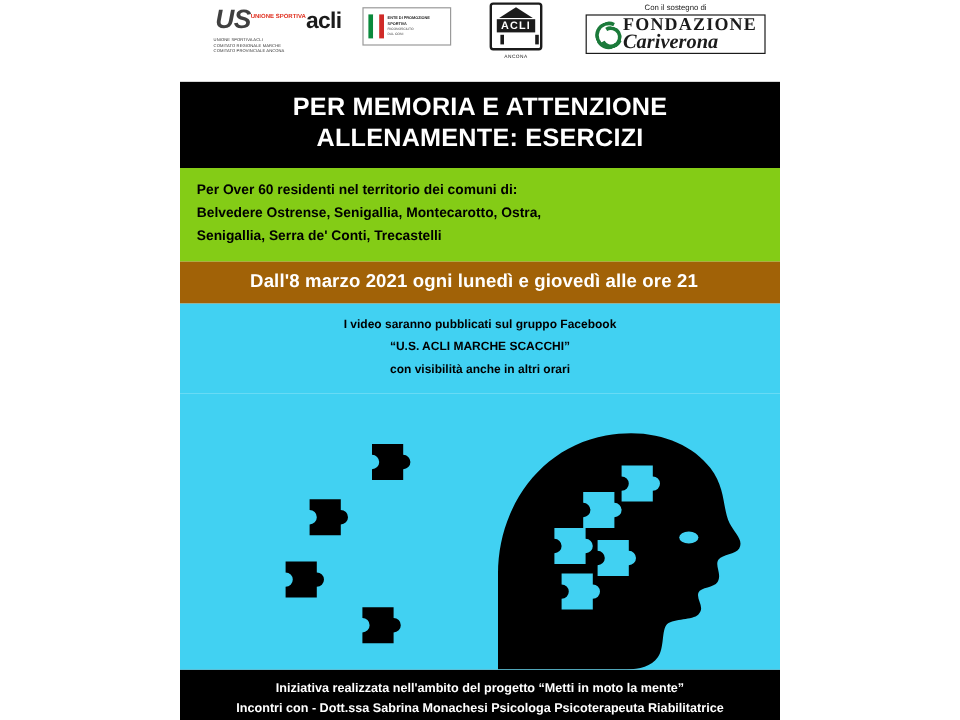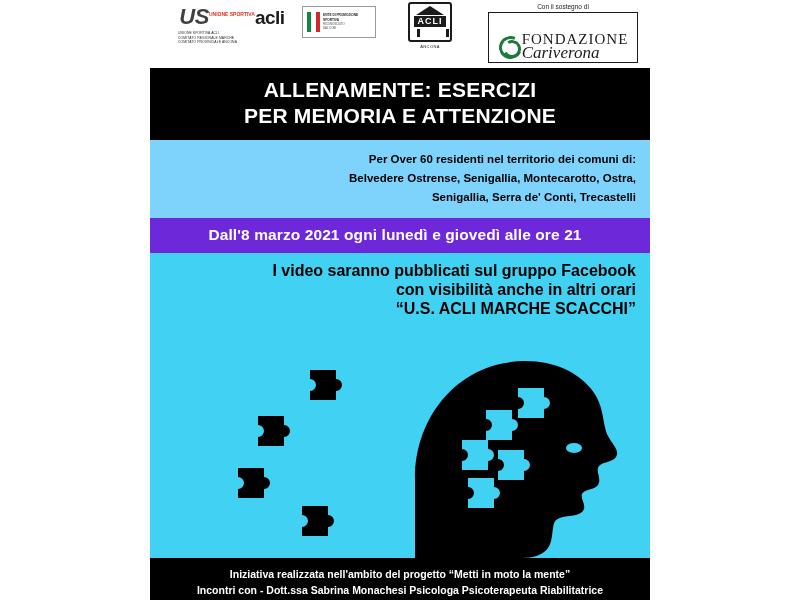--- a/index.html
+++ b/index.html
@@ -160,26 +160,27 @@
     width: 150px;
     text-align: center;
   }
   .fond-support {
     font-size: 6.5px;
     color: #1b1b1b;
     margin-bottom: 2px;
   }
   .fond-box {
     border: 1px solid #1b1b1b;
-    padding: 20px 4px 3px 4px;
+    padding: 2px 4px 3px 4px;
     background: #fff;
     display: flex;
     align-items: center;
     justify-content: center;
     gap: 4px;
+    font-weight: bold;
   }
   .fond-mark {
     width: 20px; height: 24px;
     position: relative;
     flex: 0 0 auto;
   }
   .fond-mark .c1 {
     position: absolute; left: 1px; top: 2px;
     width: 17px; height: 17px;
     border: 3px solid #1b7a3a;
@@ -219,44 +220,44 @@
     text-align: center;
     padding: 9px 10px 11px 10px;
     font-weight: bold;
     font-size: 21px;
     line-height: 26px;
     letter-spacing: 0.2px;
   }
 
   
   .cyan-band {
-    background: #7dd3fc;
+    background: #84cc16;
     color: #000000;
-    text-align: right;
+    text-align: left;
     padding: 10px 14px 11px 14px;
     font-weight: bold;
     font-size: 11.5px;
     line-height: 19px;
   }
   .black-date {
-    background: #6d28d9;
+    background: #a16207;
     color: #ffffff;
     text-align: center;
     font-weight: bold;
     font-size: 15.5px;
     padding: 8px 10px 9px 0;
     letter-spacing: 0.1px;
   }
   .cyan-band2 {
     background: #41d1f2;
     color: #000000;
-    text-align: right;
+    text-align: center;
     padding: 8px 14px 10px 14px;
     font-weight: bold;
-    font-size: 16px;
+    font-size: 10px;
     line-height: 19px;
   }
 
   
   .art {
     position: relative;
     width: 500px;
     height: 230px;
     background: #41d1f2;
     overflow: hidden;
@@ -324,36 +325,36 @@
           </div>
           <div class="fond-name">
             <div class="l1">FONDAZIONE</div>
             <div class="l2">Cariverona</div>
           </div>
         </div>
       </div>
     </div>
 
     <div class="title-band">
+      <div>PER MEMORIA E ATTENZIONE</div>
       <div>ALLENAMENTE: ESERCIZI</div>
-      <div>PER MEMORIA E ATTENZIONE</div>
     </div>
 
     <div class="cyan-band">
       <div>Per Over 60 residenti nel territorio dei comuni di:</div>
       <div>Belvedere Ostrense, Senigallia, Montecarotto, Ostra,</div>
       <div>Senigallia, Serra de' Conti, Trecastelli</div>
     </div>
 
     <div class="black-date">Dall'8 marzo 2021 ogni lunedì e giovedì alle ore 21</div>
 
     <div class="cyan-band2">
       <div>I video saranno pubblicati sul gruppo Facebook</div>
+      <div>“U.S. ACLI MARCHE SCACCHI”</div>
       <div>con visibilità anche in altri orari</div>
-      <div>“U.S. ACLI MARCHE SCACCHI”</div>
     </div>
 
     <div class="art">
       <svg width="500" height="230" viewBox="0 0 500 230">
         <rect x="0" y="0" width="500" height="230" fill="#41d1f2"></rect>
 
         <path d="M265 230
                  L265 150
                  C265 95, 300 45, 355 35
                  C392 28, 425 40, 442 62

